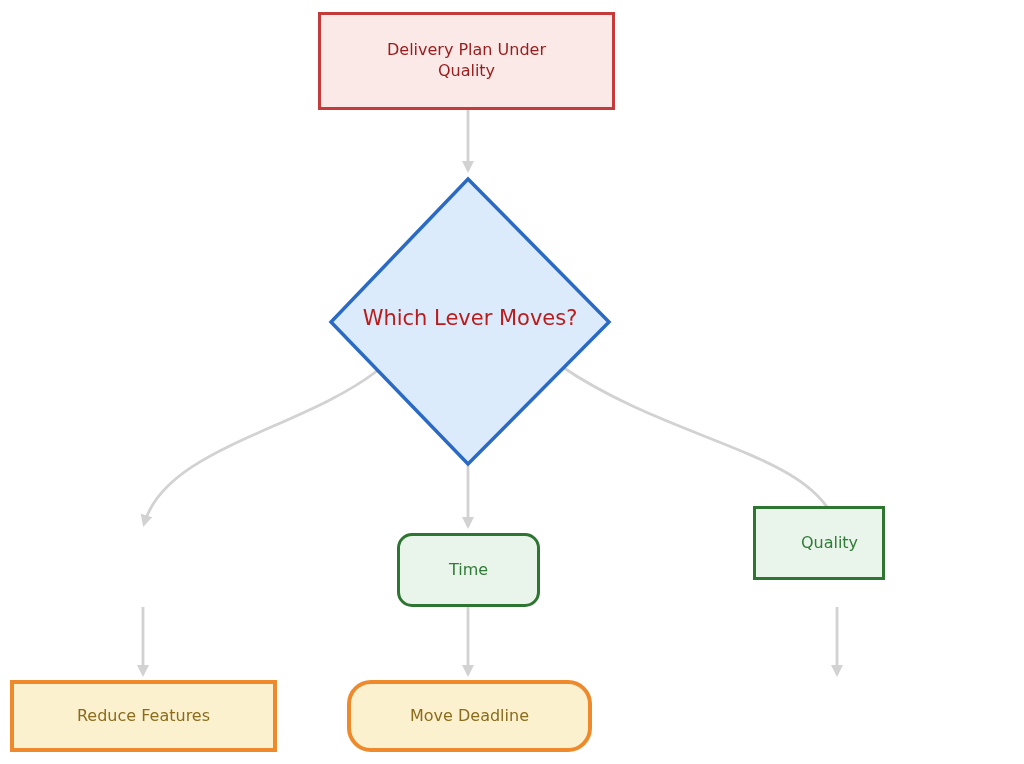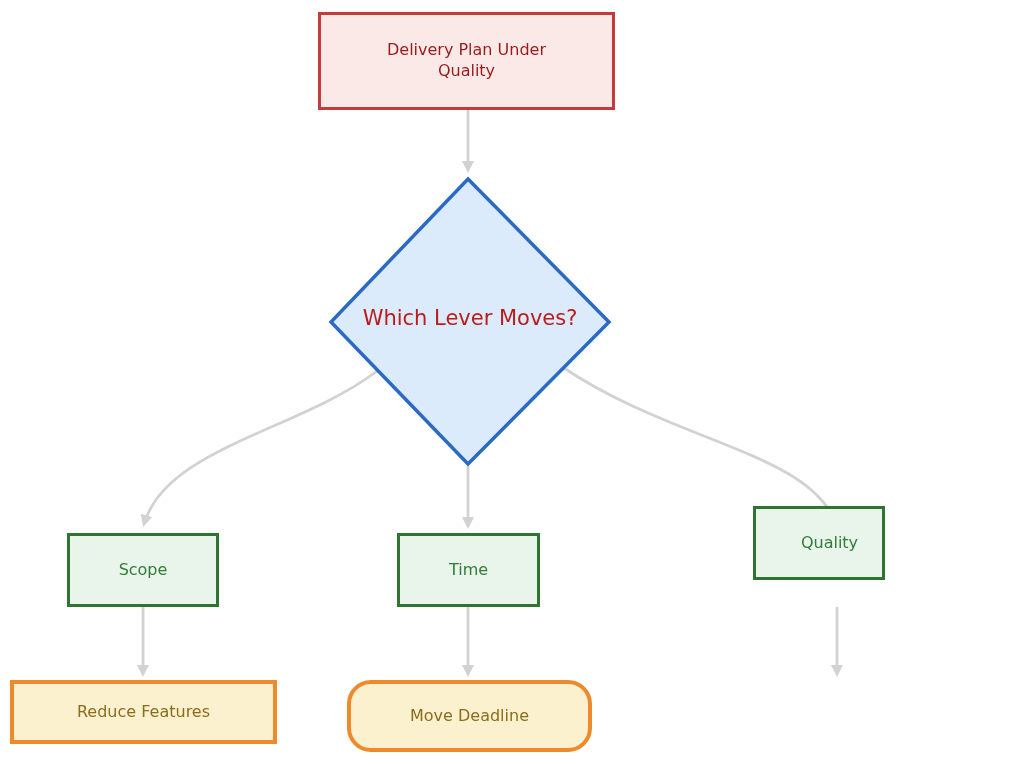--- a/index.html
+++ b/index.html
@@ -36,25 +36,25 @@
     text-align: center;
     font-size: 16px;
     line-height: 1.3;
     border-style: solid;
     border-width: 3.5px;
   }
   .node-problem   { left: 318px; top: 12px;  width: 297px; height: 98px;
                     background: #fbe9e8; border-color: #c43b3b; color: #991b1b; }
   .node-option    { background: #e9f4ea; border-color: #2e7532; color: #317c38; }
   .node-scope     { left: 67px;  top: 533px; width: 152px; height: 74px; }
-  .node-time      { left: 397px; top: 533px; width: 143px; height: 74px; }
+  .node-time      { left: 397px; top: 533px; width: 143px; height: 74px; border-radius: 15px; }
   .node-quality   { left: 753px; top: 506px; width: 132px; height: 74px; padding-left: 21px; }
   .node-outcome   { background: #fcf1cf; border-color: #ee8a2c; color: #8a6c1c;
                     border-width: 4px; }
-  .node-reduce    { left: 10px;  top: 680px; width: 267px; height: 64px; }
+  .node-reduce    { left: 10px;  top: 680px; width: 267px; height: 72px; }
   .node-move      { left: 347px; top: 680px; width: 245px; height: 72px; }
   .node-accept    { left: 659px; top: 680px; width: 355px; height: 72px; }
   .decision-label {
     position: absolute;
     left: 330px; top: 306px; width: 280px;
     text-align: center;
     font-size: 21px;
     color: #b91c1c;
   }
 </style>
@@ -81,23 +81,20 @@
     <polygon class="diamond-shape" points="468,179 609,322 468,464 331,322" fill="#dcebfb" stroke="#2a6ac4"></polygon>
   </svg>
 
   <div class="node node-problem" style="background: rgb(251, 233, 232); border-color: rgb(196, 59, 59); color: rgb(153, 27, 27);">
     <span>Delivery Plan Under</span>
     <span>Quality</span>
   </div>
 
   <div class="decision-label">Which Lever Moves?</div>
 
-  <div class="node node-option node-scope" style="background: rgb(233, 244, 234); border-color: rgb(46, 117, 50); color: rgb(49, 124, 56);">
-    <span>Scope</span>
-  </div>
 
   <div class="node node-option node-time" style="background: rgb(233, 244, 234); border-color: rgb(46, 117, 50); color: rgb(49, 124, 56);">
     <span>Time</span>
   </div>
 
   <div class="node node-option node-quality" style="background: rgb(233, 244, 234); border-color: rgb(46, 117, 50); color: rgb(49, 124, 56);">
     <span>Quality</span>
   </div>
 
   <div class="node node-outcome node-reduce" style="background: rgb(252, 241, 207); border-color: rgb(238, 138, 44); color: rgb(138, 108, 28);">

